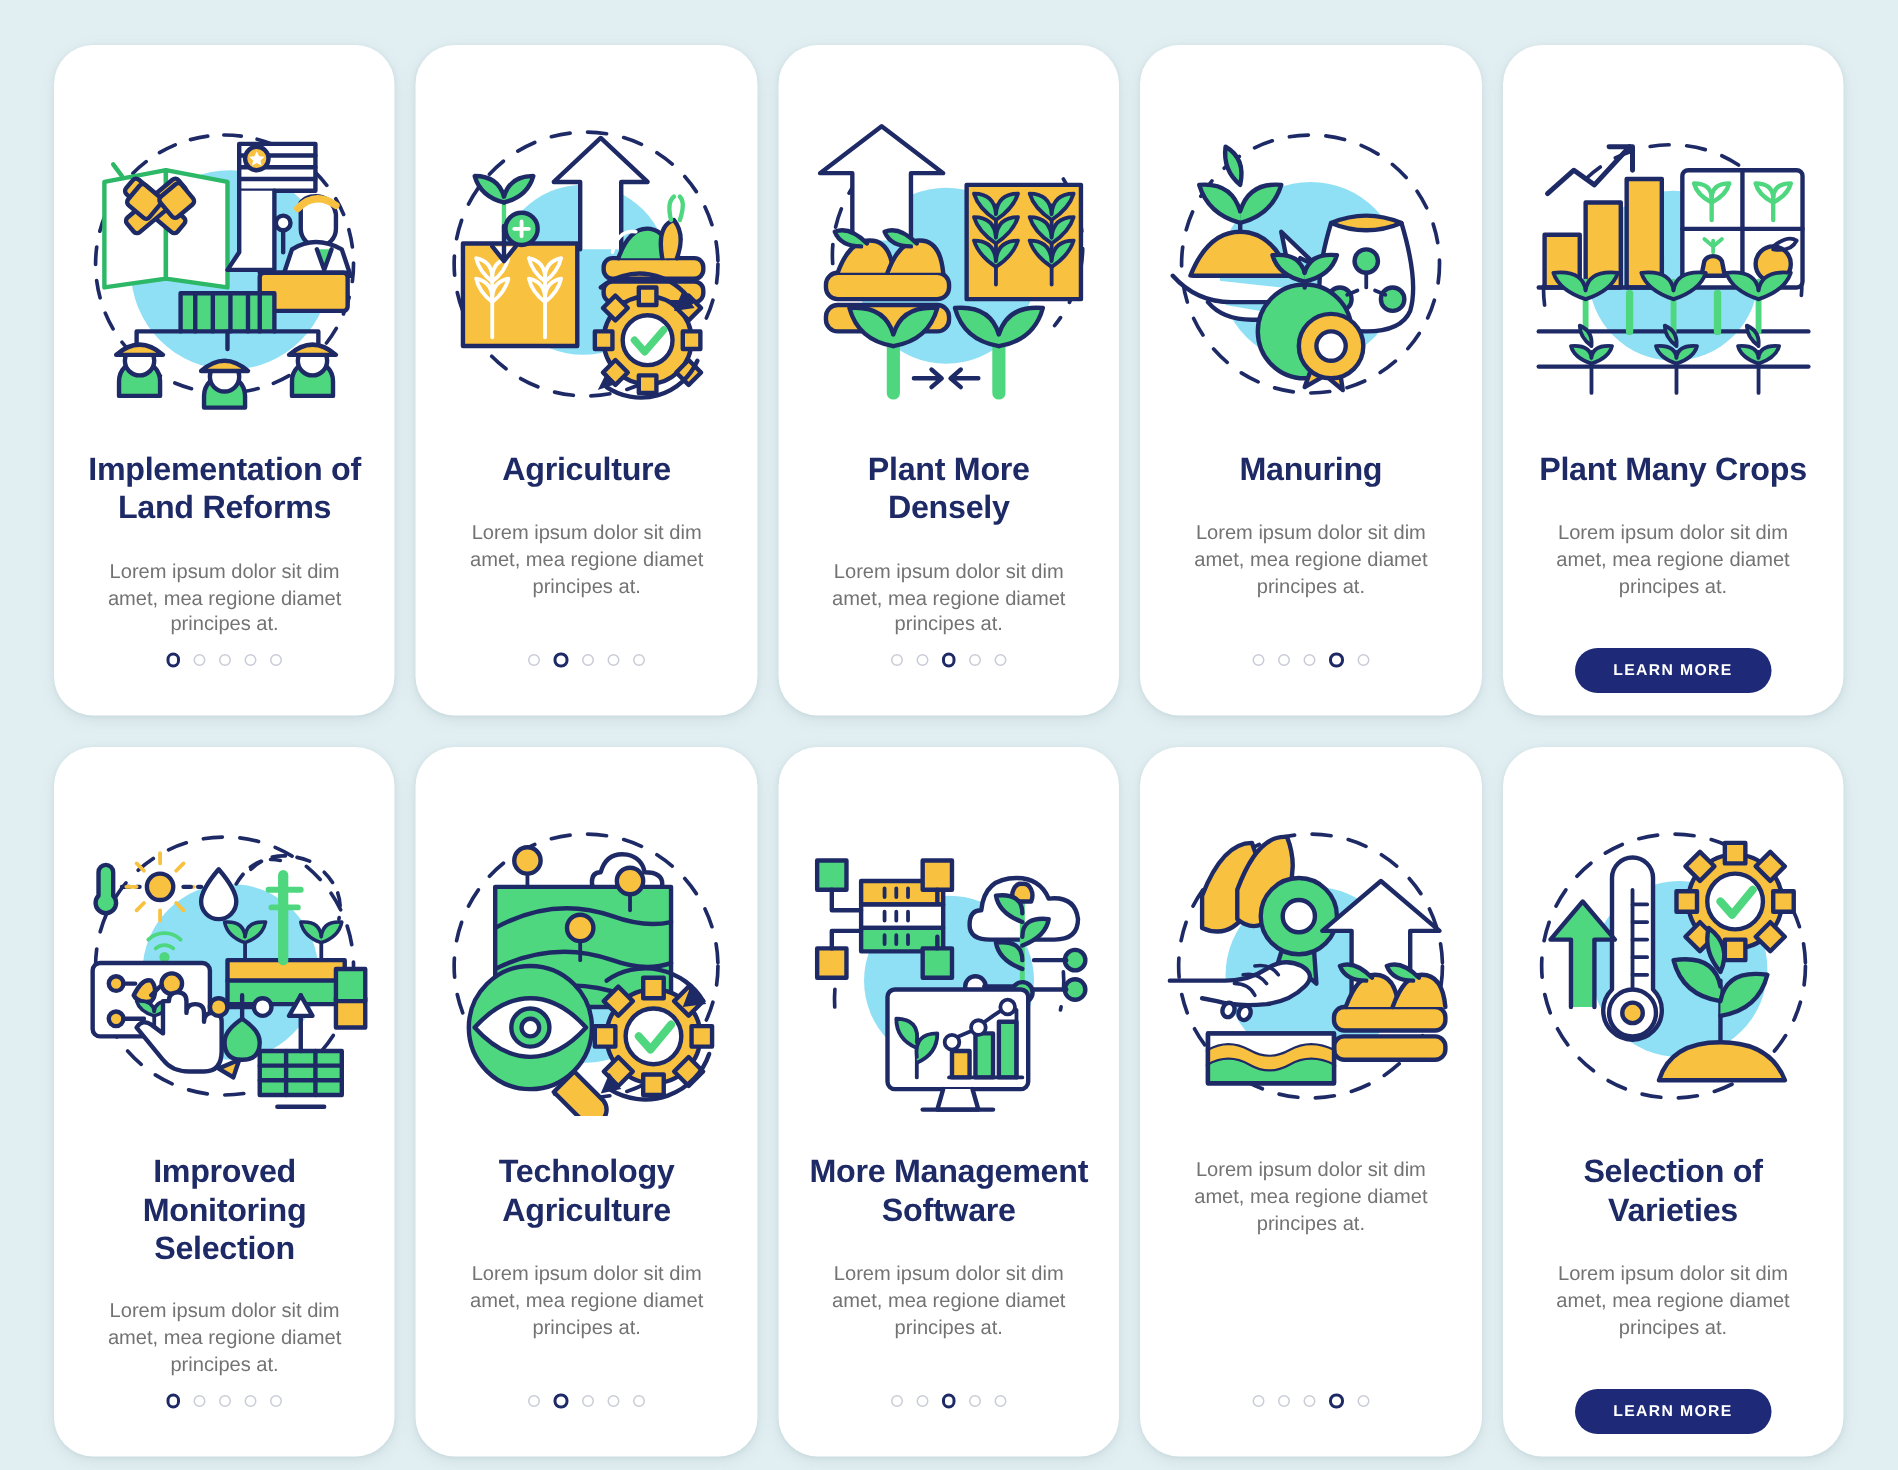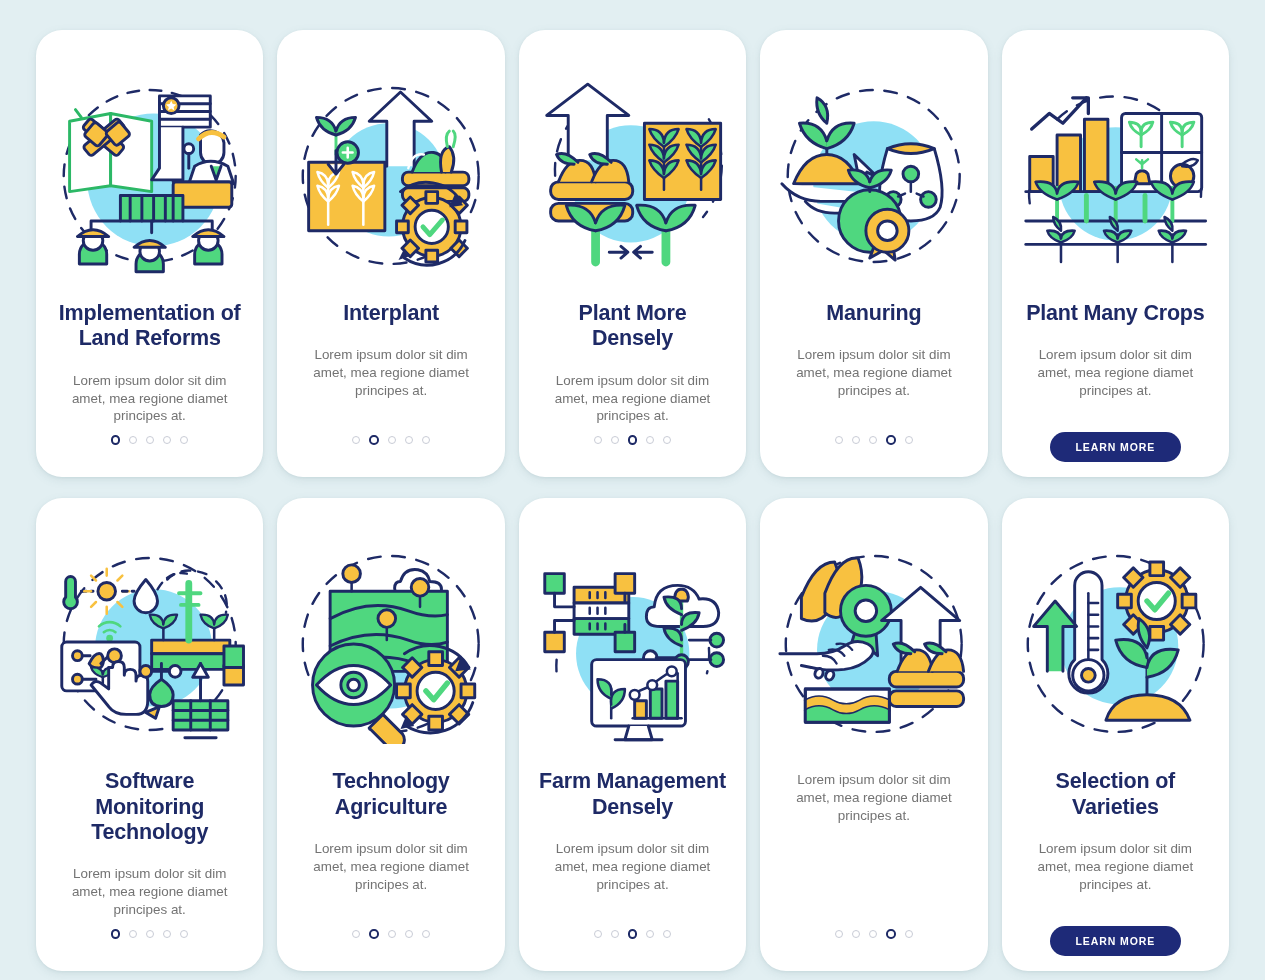--- a/index.html
+++ b/index.html
@@ -217,21 +217,21 @@
           </g>
           <circle cx="142" cy="152" r="17" fill="#ffffff"></circle>
           <path d="M133 152 l7 8 13 -15" stroke="#4fd77f" stroke-width="5"></path>
 
           <path d="M110 116 a42 42 0 0 1 62 10" stroke="#1e2a66" stroke-width="3"></path>
           <path d="M166 118 l8 12 -14 2" fill="#1e2a66" stroke="none"></path>
           <path d="M176 166 a42 42 0 0 1-62 18" stroke="#1e2a66" stroke-width="3"></path>
           <path d="M120 182 l-12 4 6 -12" fill="#1e2a66" stroke="none"></path>
         </svg>
       </div>
-      <div class="card-title">Interplant</div>
+      <div class="card-title">Agriculture</div>
       <div class="card-body">Lorem ipsum dolor sit dim amet, mea regione diamet principes at.</div>
       <div class="spacer"></div>
       <div class="dots">
         <span class="dot"></span>
         <span class="dot active"></span>
         <span class="dot"></span>
         <span class="dot"></span>
         <span class="dot"></span>
       </div>
     </div>
@@ -462,21 +462,21 @@
 
           <rect x="124" y="158" width="56" height="30" fill="#4fd77f"></rect>
           <path d="M124 168 h56 M124 178 h56 M142 158 v30 M162 158 v30"></path>
           <path d="M152 158 V120 M136 196 h32"></path>
           <path d="M152 120 l-8 14 h16z" fill="#ffffff"></path>
 
           <rect x="176" y="122" width="20" height="20" fill="#f8c140"></rect>
           <rect x="176" y="102" width="20" height="22" fill="#4fd77f"></rect>
         </svg>
       </div>
-      <div class="card-title">Software Monitoring Technology</div>
+      <div class="card-title">Improved Monitoring Selection</div>
       <div class="card-body">Lorem ipsum dolor sit dim amet, mea regione diamet principes at.</div>
       <div class="spacer"></div>
       <div class="dots">
         <span class="dot active"></span>
         <span class="dot"></span>
         <span class="dot"></span>
         <span class="dot"></span>
         <span class="dot"></span>
       </div>
     </div>
@@ -583,21 +583,21 @@
           <rect x="118" y="146" width="12" height="30" fill="#4fd77f"></rect>
           <rect x="134" y="138" width="12" height="38" fill="#4fd77f"></rect>
           <path d="M100 176 H150" stroke="#1e2a66" stroke-width="2.6"></path>
           <path d="M146 176 V130" stroke="#1e2a66" stroke-width="2.6"></path>
           <path d="M102 150 l14 -6 14 -10 12 -8" stroke="#1e2a66" stroke-width="2.6" fill="none"></path>
           <circle cx="102" cy="152" r="5" fill="#ffffff" stroke-width="2.6"></circle>
           <circle cx="120" cy="142" r="5" fill="#ffffff" stroke-width="2.6"></circle>
           <circle cx="140" cy="128" r="5" fill="#ffffff" stroke-width="2.6"></circle>
         </svg>
       </div>
-      <div class="card-title">Farm Management Densely</div>
+      <div class="card-title">More Management Software</div>
       <div class="card-body">Lorem ipsum dolor sit dim amet, mea regione diamet principes at.</div>
       <div class="spacer"></div>
       <div class="dots">
         <span class="dot"></span>
         <span class="dot"></span>
         <span class="dot active"></span>
         <span class="dot"></span>
         <span class="dot"></span>
       </div>
     </div>

